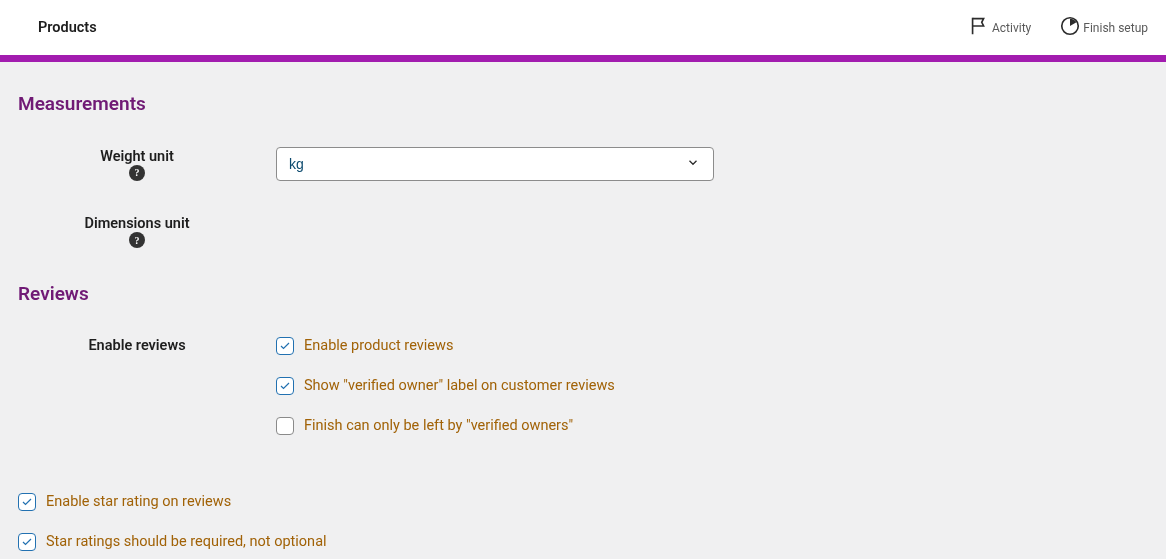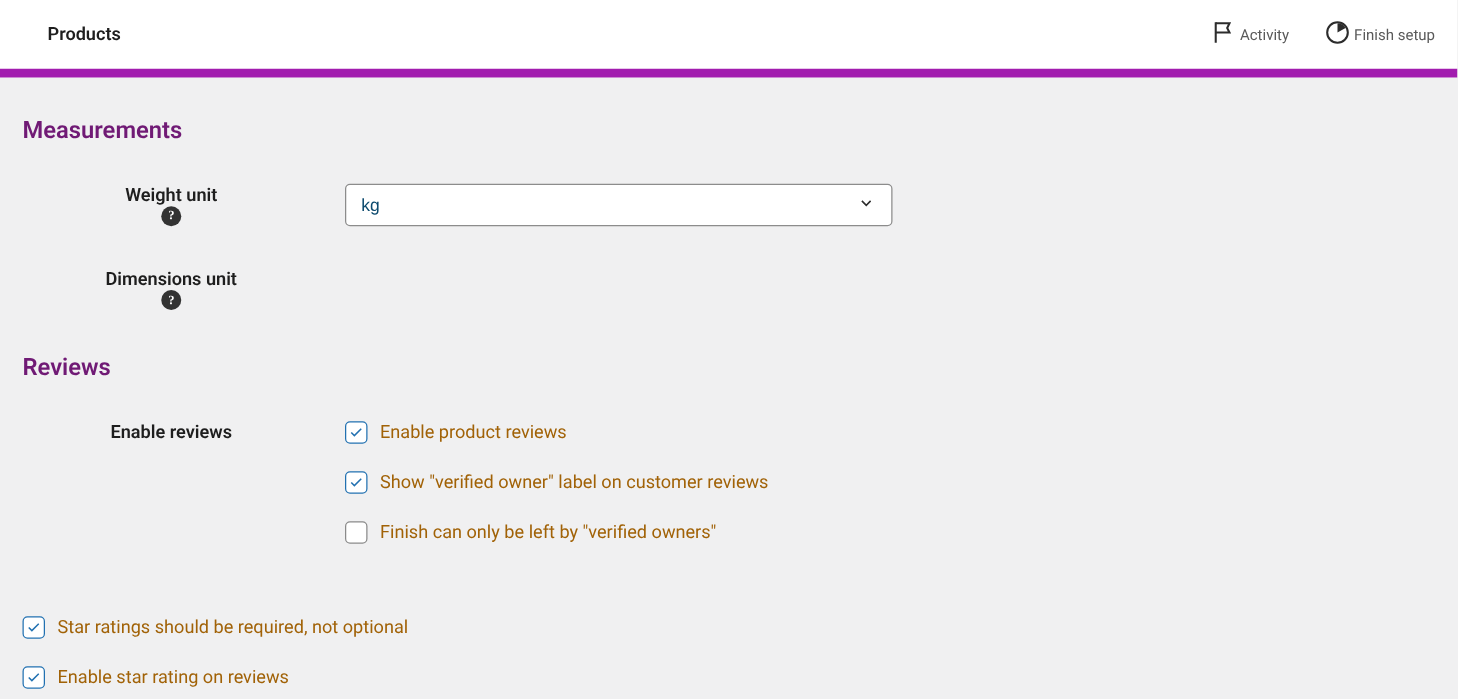--- a/index.html
+++ b/index.html
@@ -241,27 +241,27 @@
 
   <div class="form-row">
     <div class="control-col">
       <div class="checkbox-list">
         <label class="cb-row">
           <span class="cb checked">
             <svg width="12" height="12" viewBox="0 0 24 24">
                 <path d="M4 12l5 5L20 6"></path>
               </svg>
           </span>
+          <span class="cb-label">Enable star rating on reviews</span>
+        </label>
+        <label class="cb-row">
+          <span class="cb checked">
+            <svg width="12" height="12" viewBox="0 0 24 24">
+                <path d="M4 12l5 5L20 6"></path>
+              </svg>
+          </span>
           <span class="cb-label">Star ratings should be required, not optional</span>
         </label>
-        <label class="cb-row">
-          <span class="cb checked">
-            <svg width="12" height="12" viewBox="0 0 24 24">
-                <path d="M4 12l5 5L20 6"></path>
-              </svg>
-          </span>
-          <span class="cb-label">Enable star rating on reviews</span>
-        </label>
       </div>
     </div>
   </div>
 
 </div>
 
 </body></html>

